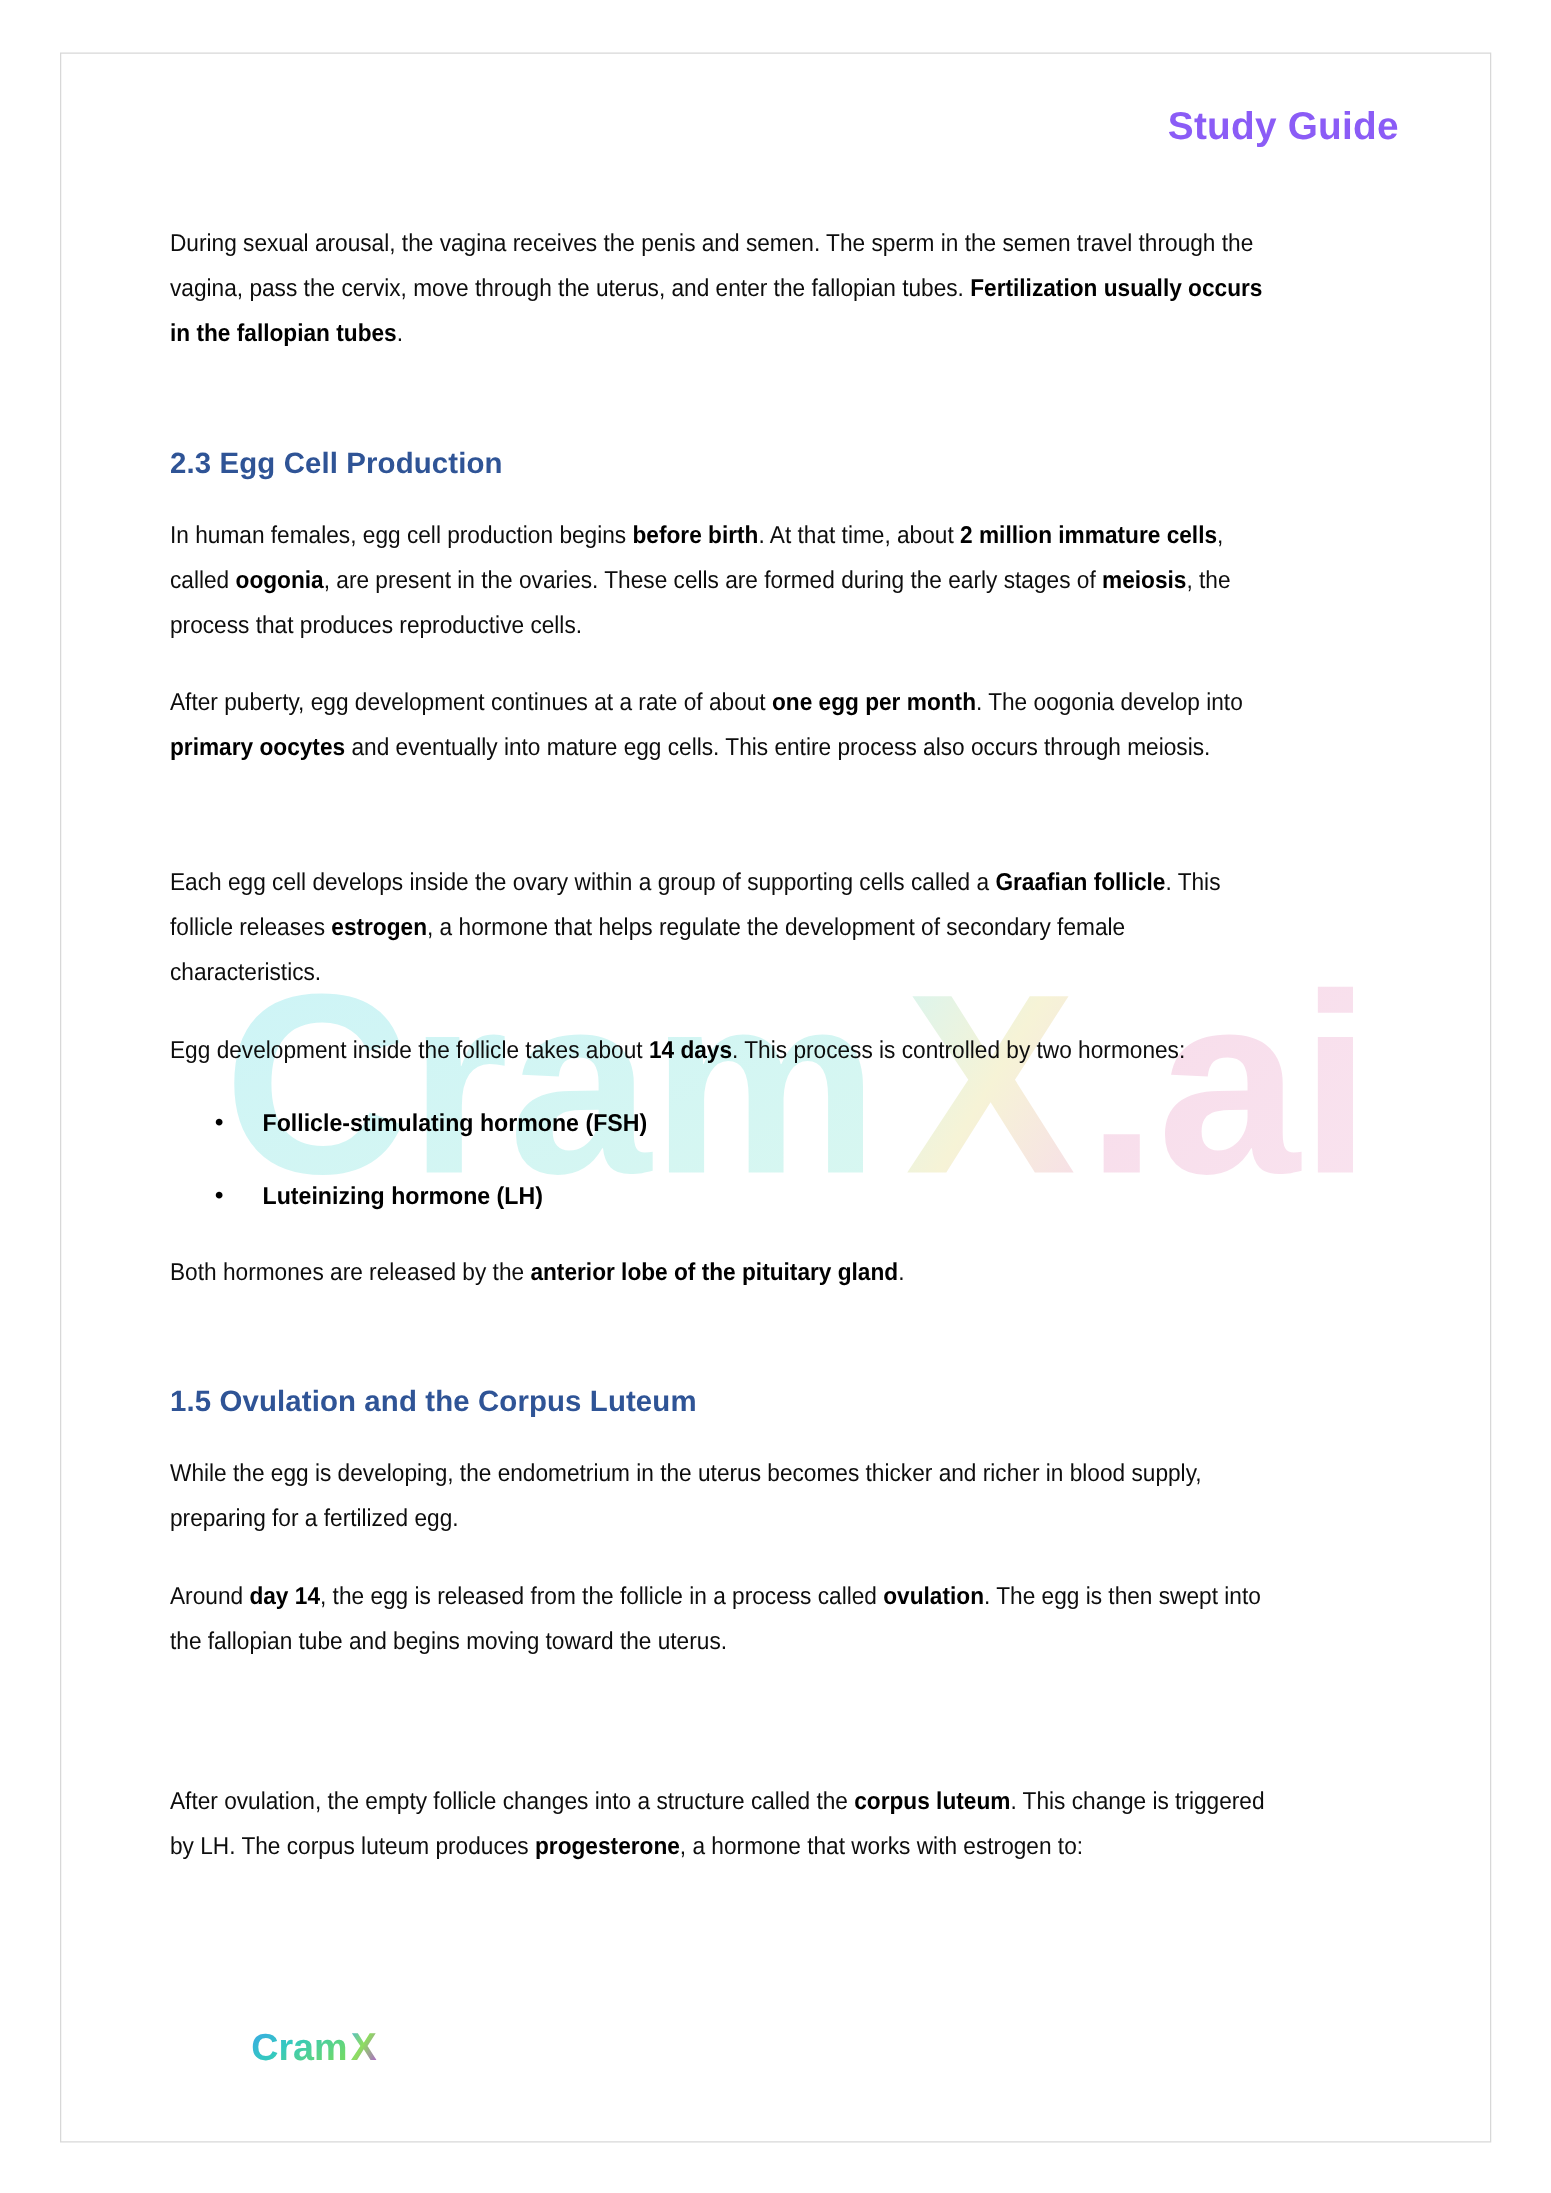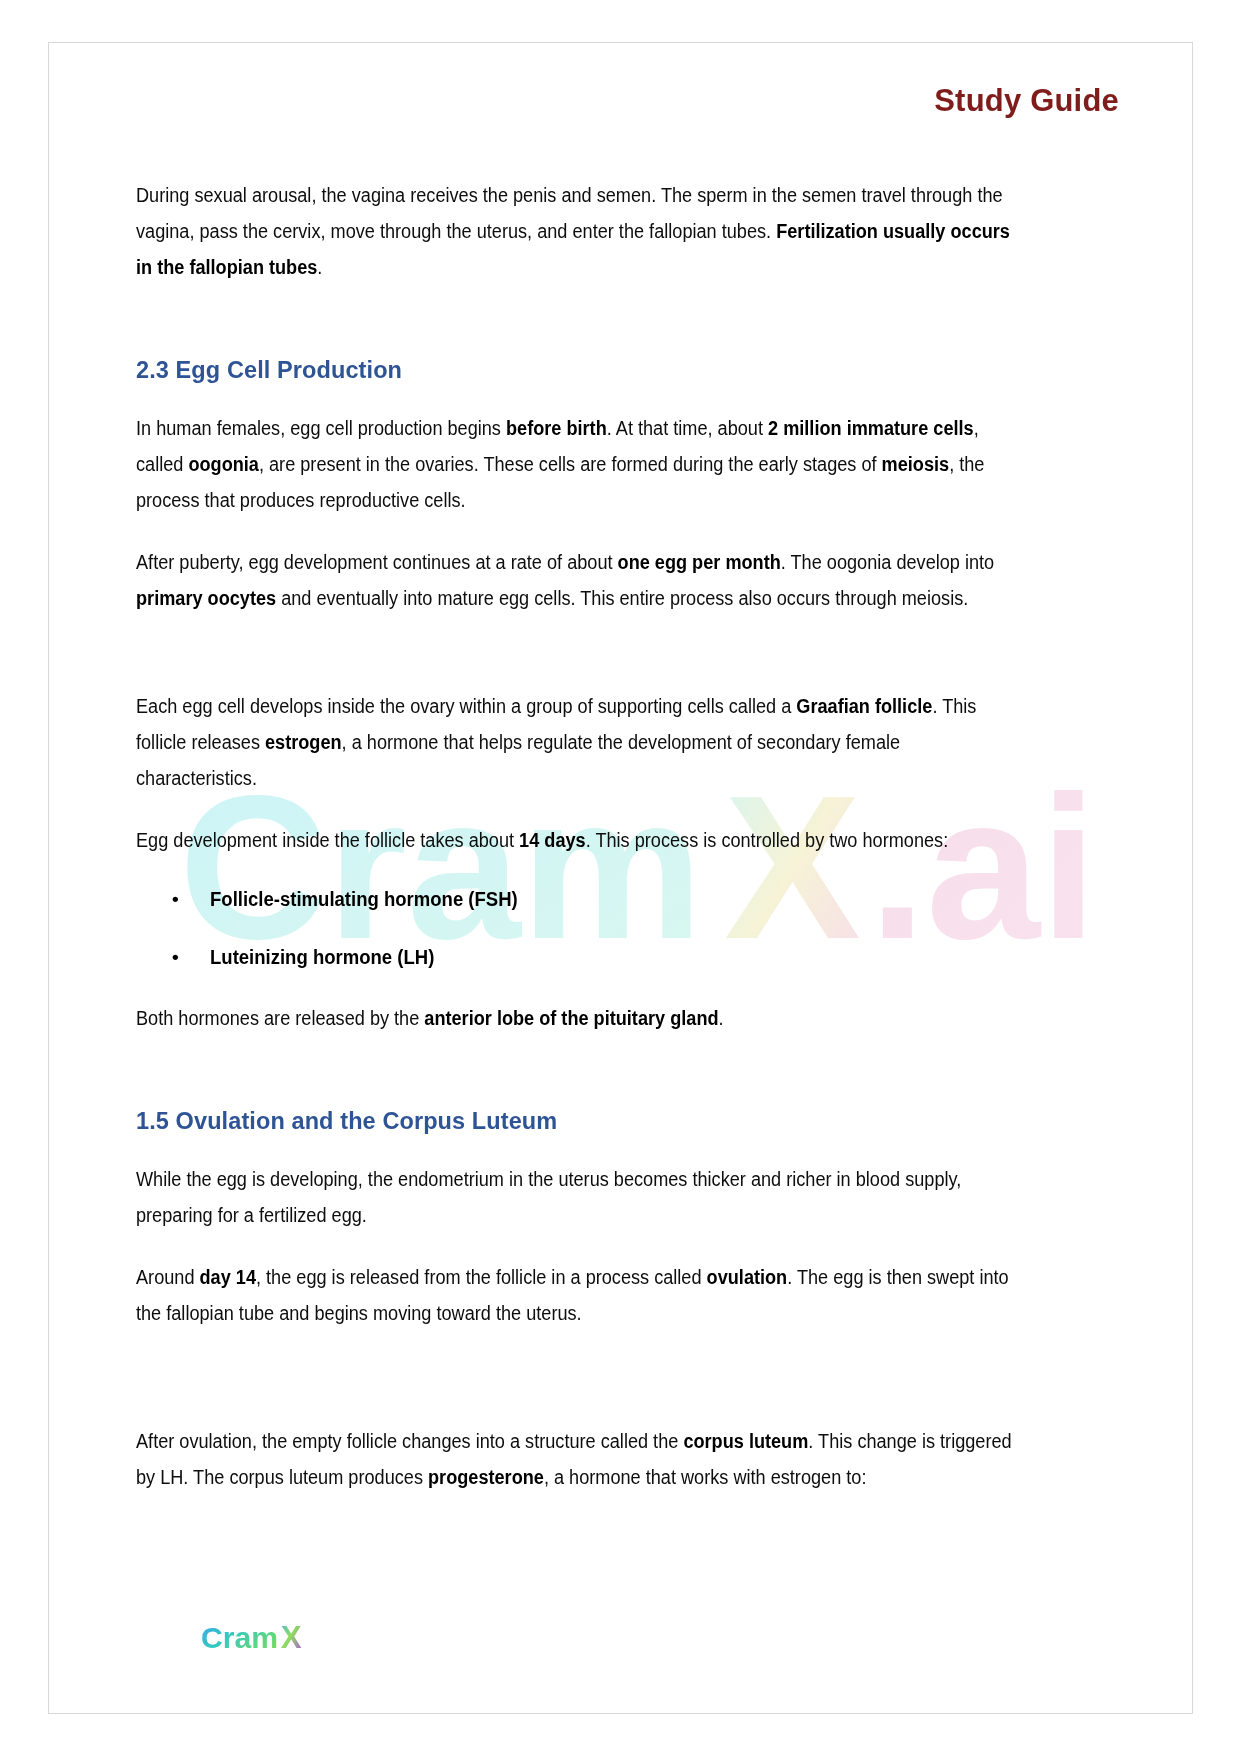--- a/index.html
+++ b/index.html
@@ -44,21 +44,21 @@
     z-index: 2;
     padding: 0;
   }
 
   .doc-title {
     position: absolute;
     right: 73px;
     top: 40px;
     font-size: 31px;
     font-weight: bold;
-    color: #7f1d1d;
+    color: #8b5cf6;
     letter-spacing: 0.2px;
     font-family: "Liberation Sans", sans-serif;
   }
 
   .body-area {
     position: absolute;
     left: 87px;
     top: 90px;
     width: 880px;
     margin-top: 44px;

